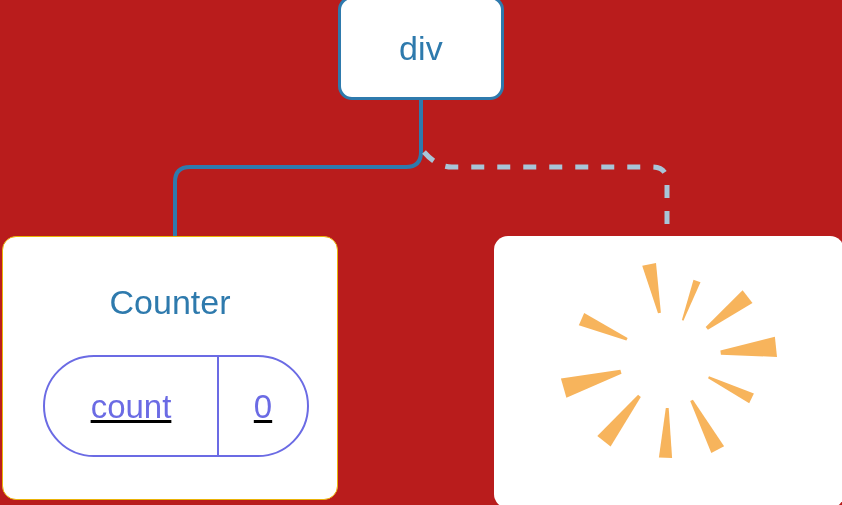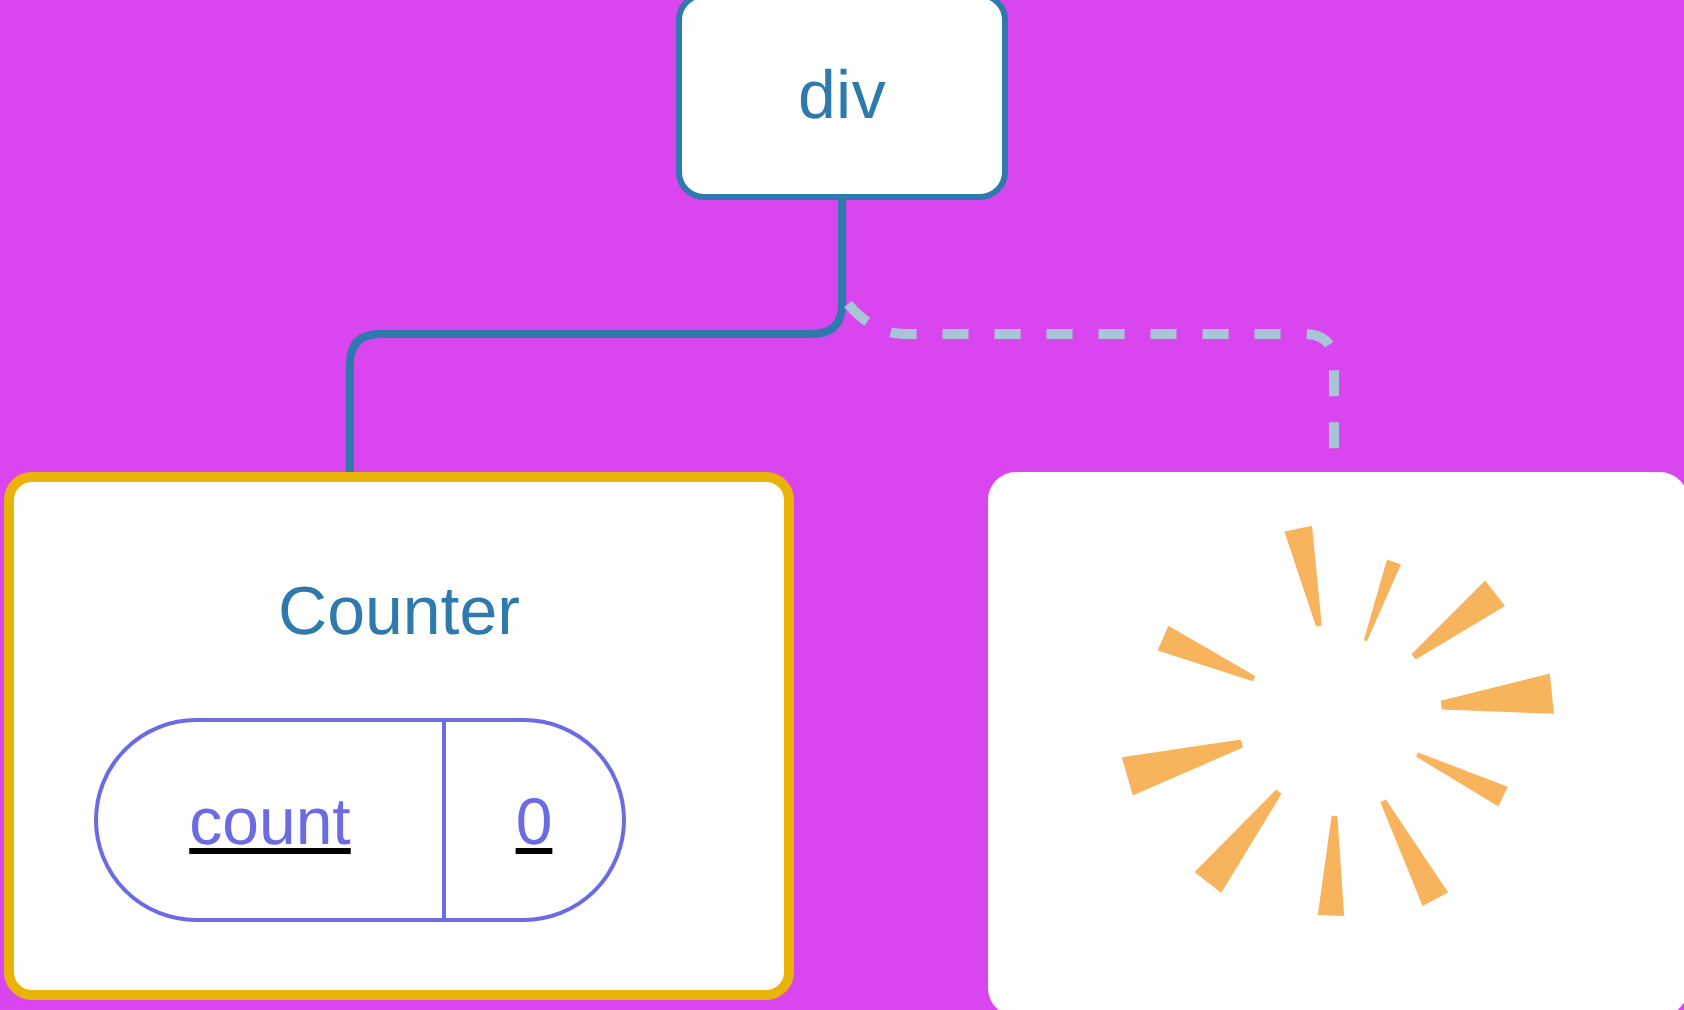--- a/index.html
+++ b/index.html
@@ -10,21 +10,21 @@
     width: 842px;
     height: 505px;
     overflow: hidden;
     font-family: "Liberation Sans", sans-serif;
     background: #4d6a72;
   }
   #stage {
     position: relative;
     width: 842px;
     height: 505px;
-    background: #d946ef;
+    background: #b91c1c;
     overflow: hidden;
   }
 
   
   #connectors {
     position: absolute;
     left: 0;
     top: 0;
     width: 842px;
     height: 505px;
@@ -56,23 +56,23 @@
     font-size: 34px;
     color: #2e7aad;
     letter-spacing: 0.2px;
     line-height: 1;
   }
 
   
   #node-counter {
     left: 2px;
     top: 236px;
-    width: 395px;
+    width: 336px;
     height: 264px;
-    border: 5px solid #eab308;
+    border: 1px solid #eab308;
     border-radius: 14px;
   }
   #node-counter .comp-title {
     position: absolute;
     left: 0;
     right: 0;
     top: 48px;
     text-align: center;
     font-size: 34px;
     color: #2e7aad;

